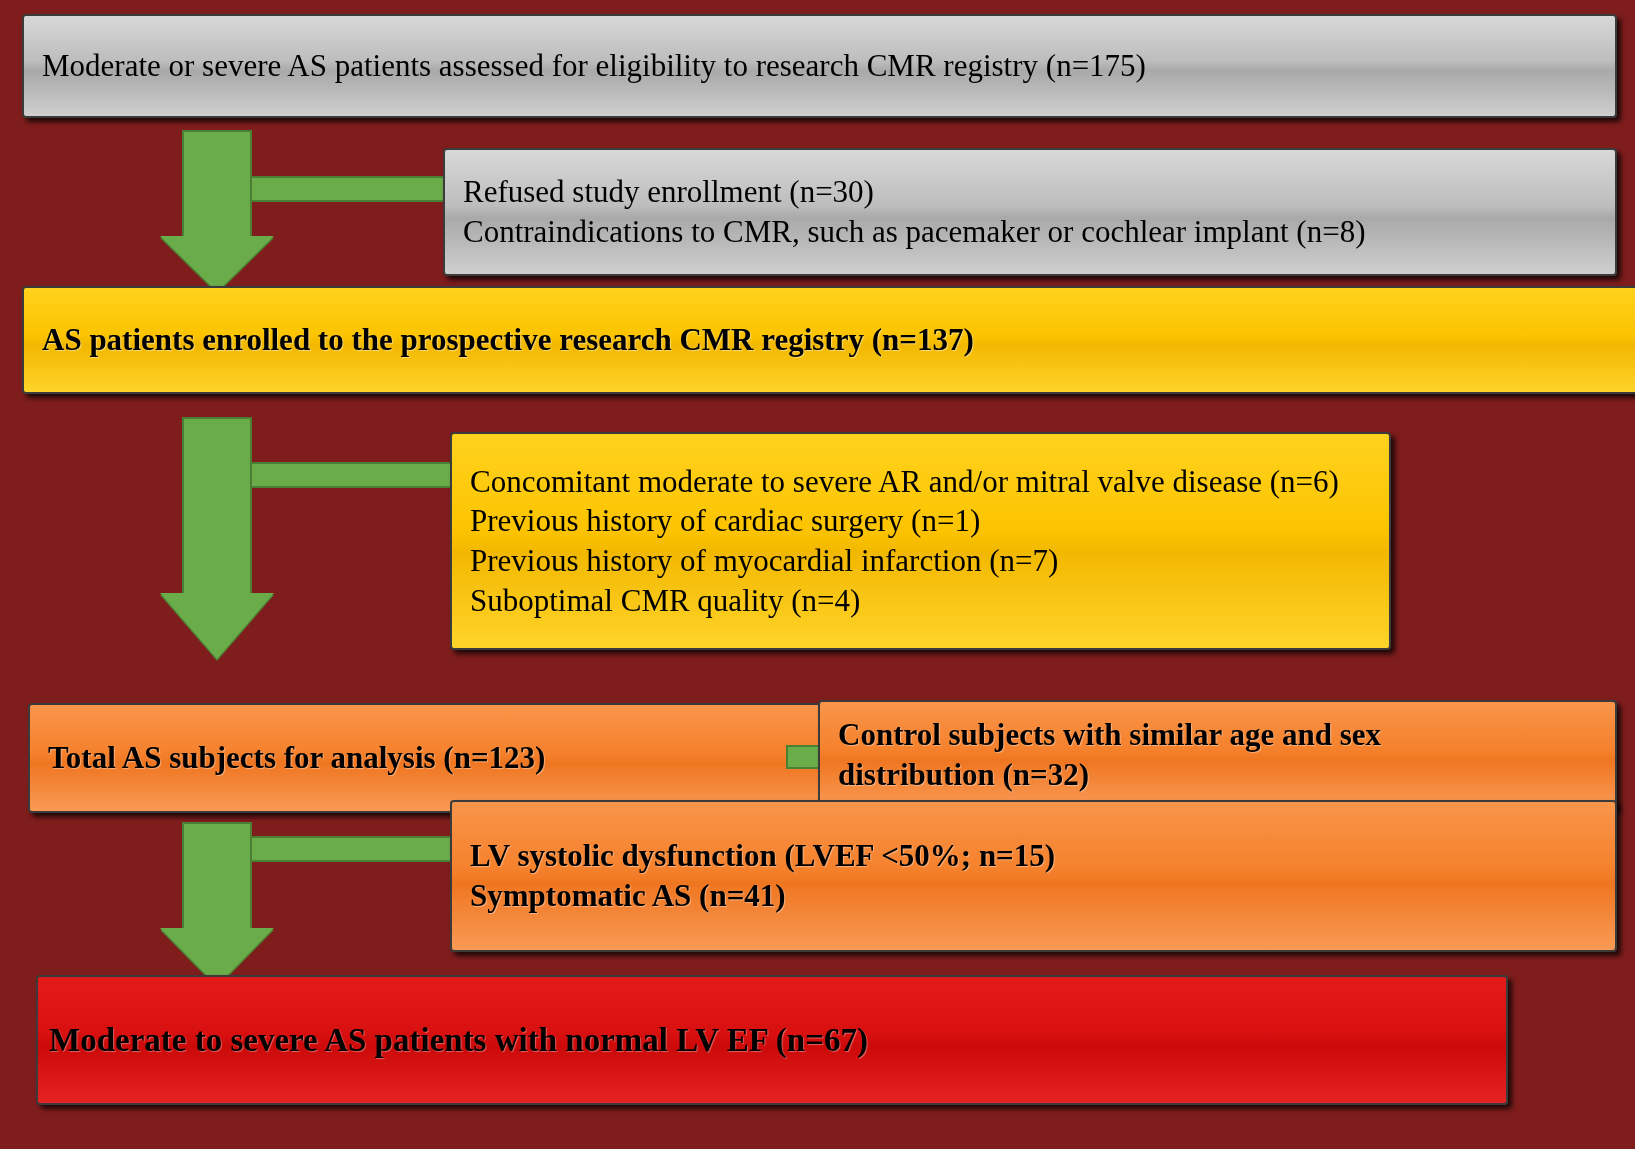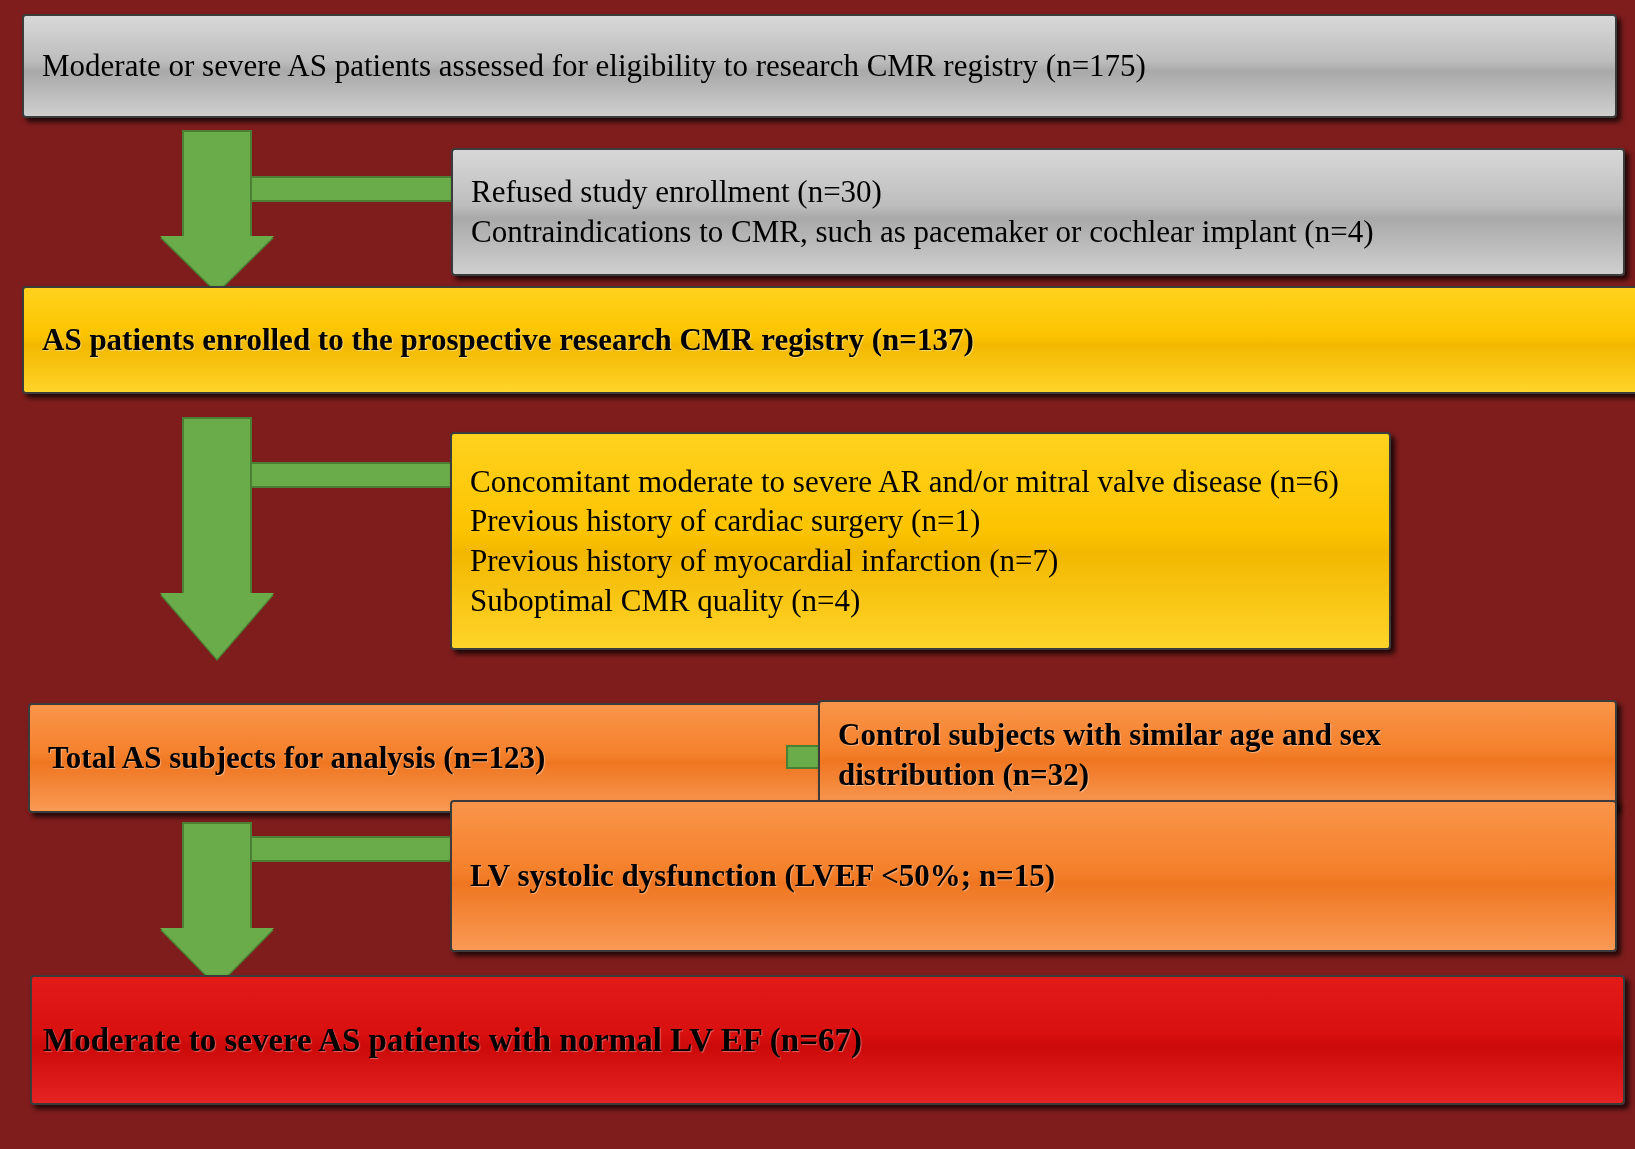--- a/index.html
+++ b/index.html
@@ -95,23 +95,23 @@
 
   <div class="box grey" style="left:22px; top:14px; width:1595px; height:104px;">
     <span class="line">Moderate or severe AS patients assessed for eligibility to research CMR registry (n=175)</span>
   </div>
 
   <div class="arrow-shaft" style="left:182px; top:130px; width:70px; height:110px;"></div>
   <div class="arrow-head" style="left:160px; top:236px; border-left:57px solid transparent; border-right:57px solid transparent; border-top:56px solid #6aab4a; filter: drop-shadow(0 2px 0 #4b7f33);"></div>
 
   <div class="connector" style="left:250px; top:176px; width:205px; height:26px;"></div>
 
-  <div class="box grey" style="left:443px; top:148px; width:1174px; height:128px;margin-left:8px;">
+  <div class="box grey" style="left:443px; top:148px; width:1174px; height:128px;">
     <span class="line">Refused study enrollment (n=30)</span>
-    <span class="line">Contraindications to CMR, such as pacemaker or cochlear implant (n=4)</span>
+    <span class="line">Contraindications to CMR, such as pacemaker or cochlear implant (n=8)</span>
   </div>
 
   <div class="box yellow bold" style="left:22px; top:286px; width:1623px; height:108px;">
     <span class="line">AS patients enrolled to the prospective research CMR registry (n=137)</span>
   </div>
 
   <div class="arrow-shaft" style="left:182px; top:417px; width:70px; height:180px;"></div>
   <div class="arrow-head" style="left:160px; top:593px; border-left:57px solid transparent; border-right:57px solid transparent; border-top:66px solid #6aab4a; filter: drop-shadow(0 2px 0 #4b7f33);"></div>
 
   <div class="connector" style="left:250px; top:462px; width:210px; height:26px;"></div>
@@ -134,19 +134,20 @@
     <span class="line">distribution (n=32)</span>
   </div>
 
   <div class="arrow-shaft" style="left:182px; top:822px; width:70px; height:110px;"></div>
   <div class="arrow-head" style="left:160px; top:928px; border-left:57px solid transparent; border-right:57px solid transparent; border-top:58px solid #6aab4a; filter: drop-shadow(0 2px 0 #4b7f33);"></div>
 
   <div class="connector" style="left:250px; top:836px; width:210px; height:26px;"></div>
 
   <div class="box orange bold" style="left:450px; top:800px; width:1167px; height:152px;">
     <span class="line">LV systolic dysfunction (LVEF &lt;50%; n=15)</span>
+    <span class="line">Symptomatic AS (n=41)</span>
   </div>
 
-  <div class="box red" style="left:30px; top:975px; width:1595px; height:130px;padding-left:11px;">
+  <div class="box red" style="left:36px; top:975px; width:1472px; height:130px;padding-left:11px;">
     <span class="line">Moderate to severe AS patients with normal LV EF (n=67)</span>
   </div>
 
 </div>
 
 </body></html>

